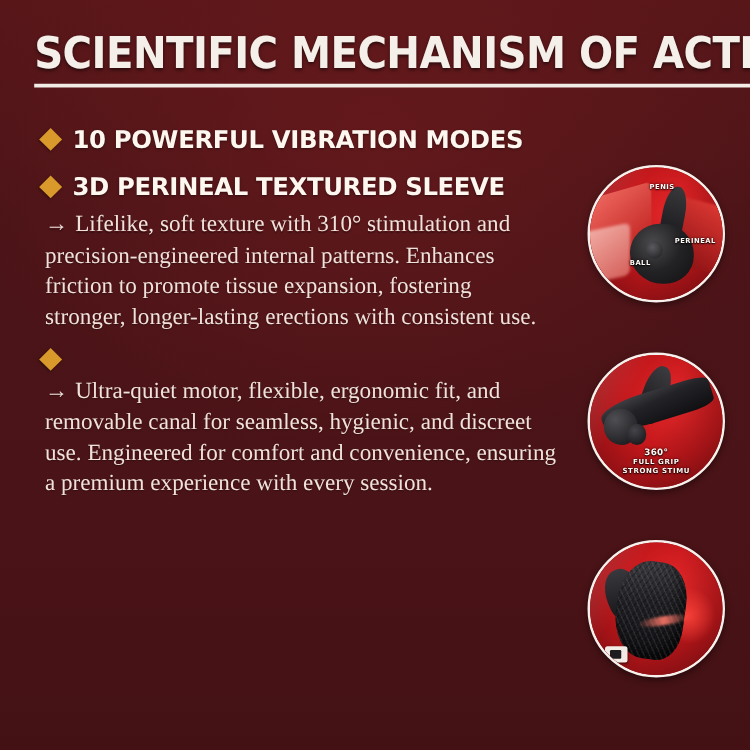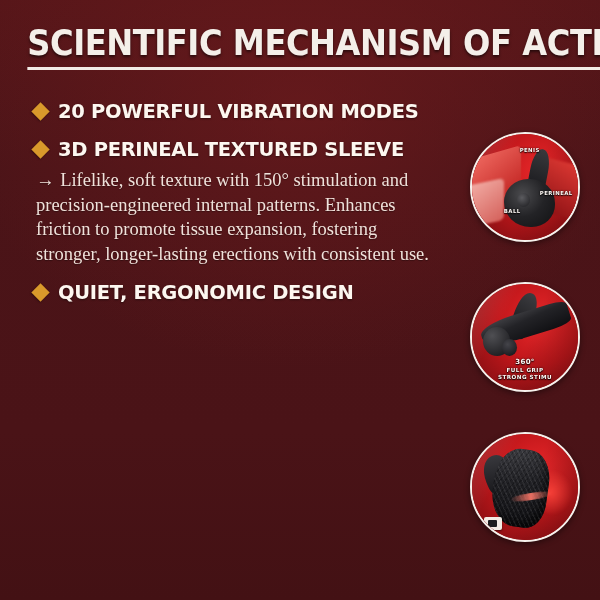--- a/index.html
+++ b/index.html
@@ -285,37 +285,37 @@
 
   <div class="title-wrap">
     <div class="title">SCIENTIFIC MECHANISM OF ACTION</div>
   </div>
 
   <div class="sections">
 
     <div class="section">
       <div class="sec-head">
         <span class="diamond"></span>
-        <span class="sec-title">20 POWERFUL VIBRATION MODES</span>
+        <span class="sec-title">10 POWERFUL VIBRATION MODES</span>
       </div>
     </div>
 
     <div class="section">
       <div class="sec-head">
         <span class="diamond"></span>
         <span class="sec-title">3D PERINEAL TEXTURED SLEEVE</span>
       </div>
-      <div class="sec-body"><span class="arrow">→</span> <span>Lifelike, soft texture with 150° stimulation and precision-engineered internal patterns. Enhances friction to promote tissue expansion, fostering stronger, longer-lasting erections with consistent use.</span></div>
+      <div class="sec-body"><span class="arrow">→</span> <span>Lifelike, soft texture with 310° stimulation and precision-engineered internal patterns. Enhances friction to promote tissue expansion, fostering stronger, longer-lasting erections with consistent use.</span></div>
     </div>
 
     <div class="section">
       <div class="sec-head">
         <span class="diamond"></span>
-        <span class="sec-title">QUIET, ERGONOMIC DESIGN</span>
-      </div>
+      </div>
+      <div class="sec-body"><span class="arrow">→</span> <span>Ultra-quiet motor, flexible, ergonomic fit, and removable canal for seamless, hygienic, and discreet use. Engineered for comfort and convenience, ensuring a premium experience with every session.</span></div>
     </div>
 
   </div>
 
   <div class="circles">
 
     <div class="circle c1">
       <div class="circ-inner">
         <div class="backdrop"></div>
         <div class="slab-a"></div>

